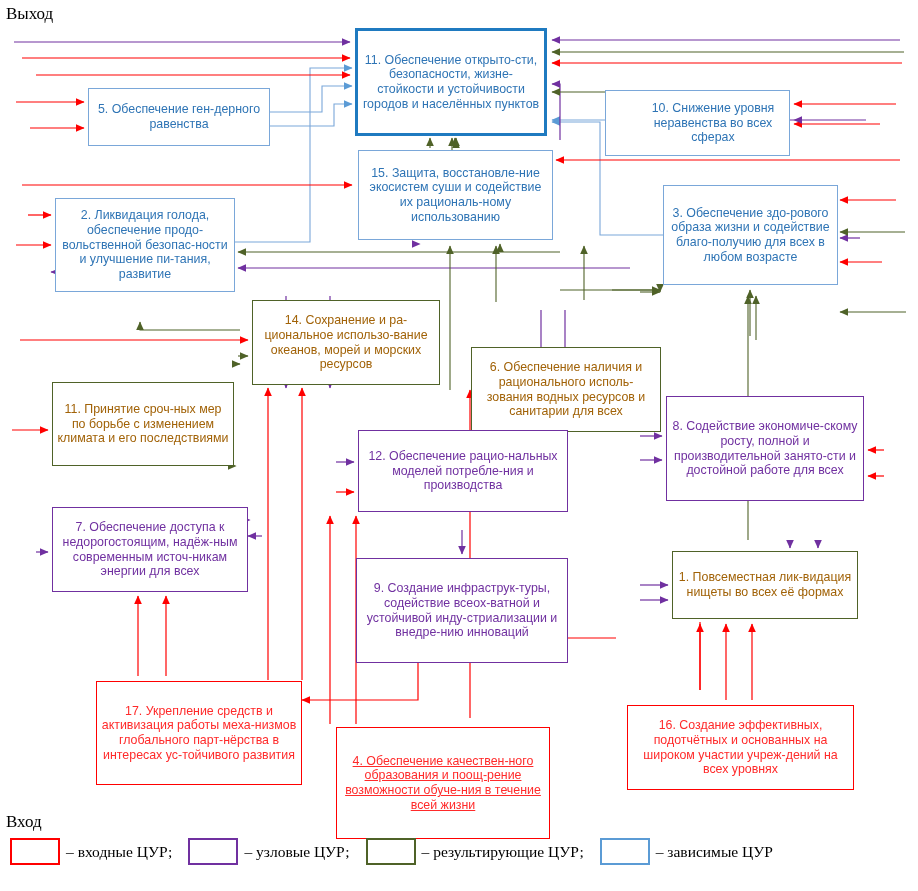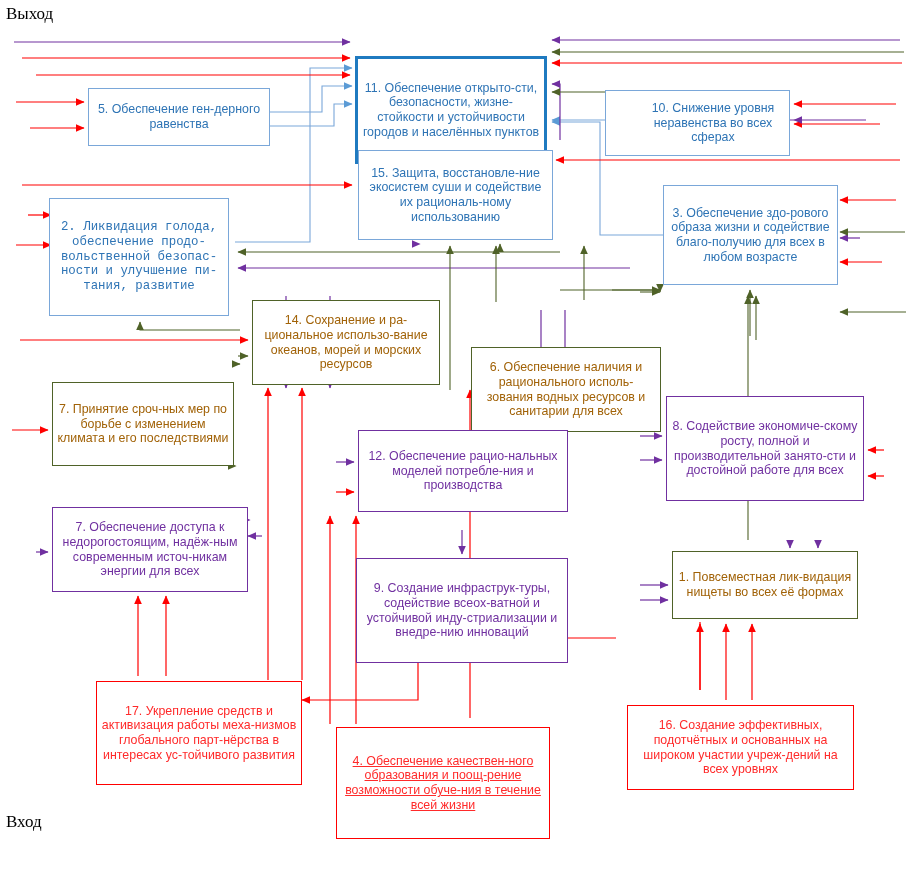--- a/index.html
+++ b/index.html
@@ -185,46 +185,46 @@
       <path d="M238,356 L248,356"></path>
       <path d="M236,466 L236,466"></path>
       <path d="M750,336 L750,290"></path>
       <path d="M748,540 L748,296"></path>
       <path d="M756,340 L756,296"></path>
       <path d="M500,248 L500,244"></path>
     </g>
   </svg>
 
   <div id="nodes-root">
-      <div class="node cat-depend emph" style="left: 355px; top: 28px; width: 192px; height: 108px; margin-top: 28px;">
+      <div class="node cat-depend emph" style="left: 355px; top: 28px; width: 192px; height: 108px;">
         <span>11. Обеспечение открыто-сти, безопасности, жизне-стойкости и устойчивости городов и населённых пунктов</span>
       </div>
       <div class="node cat-depend" style="left: 88px; top: 88px; width: 182px; height: 58px;">
         <span>5. Обеспечение ген-дерного равенства</span>
       </div>
       <div class="node cat-depend" style="left: 605px; top: 90px; width: 185px; height: 66px; padding-left: 35px;">
         <span>10. Снижение уровня неравенства во всех сферах</span>
       </div>
       <div class="node cat-depend" style="left: 358px; top: 150px; width: 195px; height: 90px;">
         <span>15. Защита, восстановле-ние экосистем суши и содействие их рациональ-ному использованию</span>
       </div>
       <div class="node cat-depend" style="left: 663px; top: 185px; width: 175px; height: 100px;">
         <span>3. Обеспечение здо-рового образа жизни и содействие благо-получию для всех в любом возрасте</span>
       </div>
-      <div class="node cat-depend" style="left: 49px; top: 198px; width: 180px; height: 118px; font-family: Liberation Mono, monospace;">
+      <div class="node cat-depend" style="left: 55px; top: 198px; width: 180px; height: 94px;">
         <span>2. Ликвидация голода, обеспечение продо-вольственной безопас-ности и улучшение пи-тания, развитие</span>
       </div>
       <div class="node cat-result" style="left: 252px; top: 300px; width: 188px; height: 85px;">
         <span>14. Сохранение и ра-циональное использо-вание океанов, морей и морских ресурсов</span>
       </div>
       <div class="node cat-result" style="left: 471px; top: 303px; width: 190px; height: 85px; margin-top: 44px;">
         <span>6. Обеспечение наличия и рационального исполь-зования водных ресурсов и санитарии для всех</span>
       </div>
       <div class="node cat-result" style="left: 52px; top: 382px; width: 182px; height: 84px;">
-        <span>7. Принятие сроч-ных мер по борьбе с изменением климата и его последствиями</span>
+        <span>11. Принятие сроч-ных мер по борьбе с изменением климата и его последствиями</span>
       </div>
       <div class="node cat-node" style="left: 666px; top: 396px; width: 198px; height: 105px;">
         <span>8. Содействие экономиче-скому росту, полной и производительной занято-сти и достойной работе для всех</span>
       </div>
       <div class="node cat-node" style="left: 358px; top: 430px; width: 210px; height: 82px;">
         <span>12. Обеспечение рацио-нальных моделей потребле-ния и производства</span>
       </div>
       <div class="node cat-node" style="left: 52px; top: 507px; width: 196px; height: 85px;">
         <span>7. Обеспечение доступа к недорогостоящим, надёж-ным современным источ-никам энергии для всех</span>
       </div>
@@ -238,14 +238,32 @@
         <span>17. Укрепление средств и активизация работы меха-низмов глобального парт-нёрства в интересах ус-тойчивого развития</span>
       </div>
       <div class="node cat-input" style="left: 336px; top: 727px; width: 214px; height: 112px; text-decoration: underline;">
         <span>4. Обеспечение качествен-ного образования и поощ-рение возможности обуче-ния в течение всей жизни</span>
       </div>
       <div class="node cat-input" style="left: 627px; top: 705px; width: 227px; height: 85px;">
         <span>16. Создание эффективных, подотчётных и основанных на широком участии учреж-дений на всех уровнях</span>
       </div>
     </div>
 
+  <div id="legend">
+      <div class="legend-item">
+        <span class="swatch sw-input"></span>
+        <span class="legend-text">– входные ЦУР;</span>
+      </div>
+      <div class="legend-item">
+        <span class="swatch sw-node"></span>
+        <span class="legend-text">– узловые ЦУР;</span>
+      </div>
+      <div class="legend-item">
+        <span class="swatch sw-result"></span>
+        <span class="legend-text">– результирующие ЦУР;</span>
+      </div>
+      <div class="legend-item">
+        <span class="swatch sw-depend"></span>
+        <span class="legend-text">– зависимые ЦУР</span>
+      </div>
+    </div>
 
 </div>
 
 </body></html>

